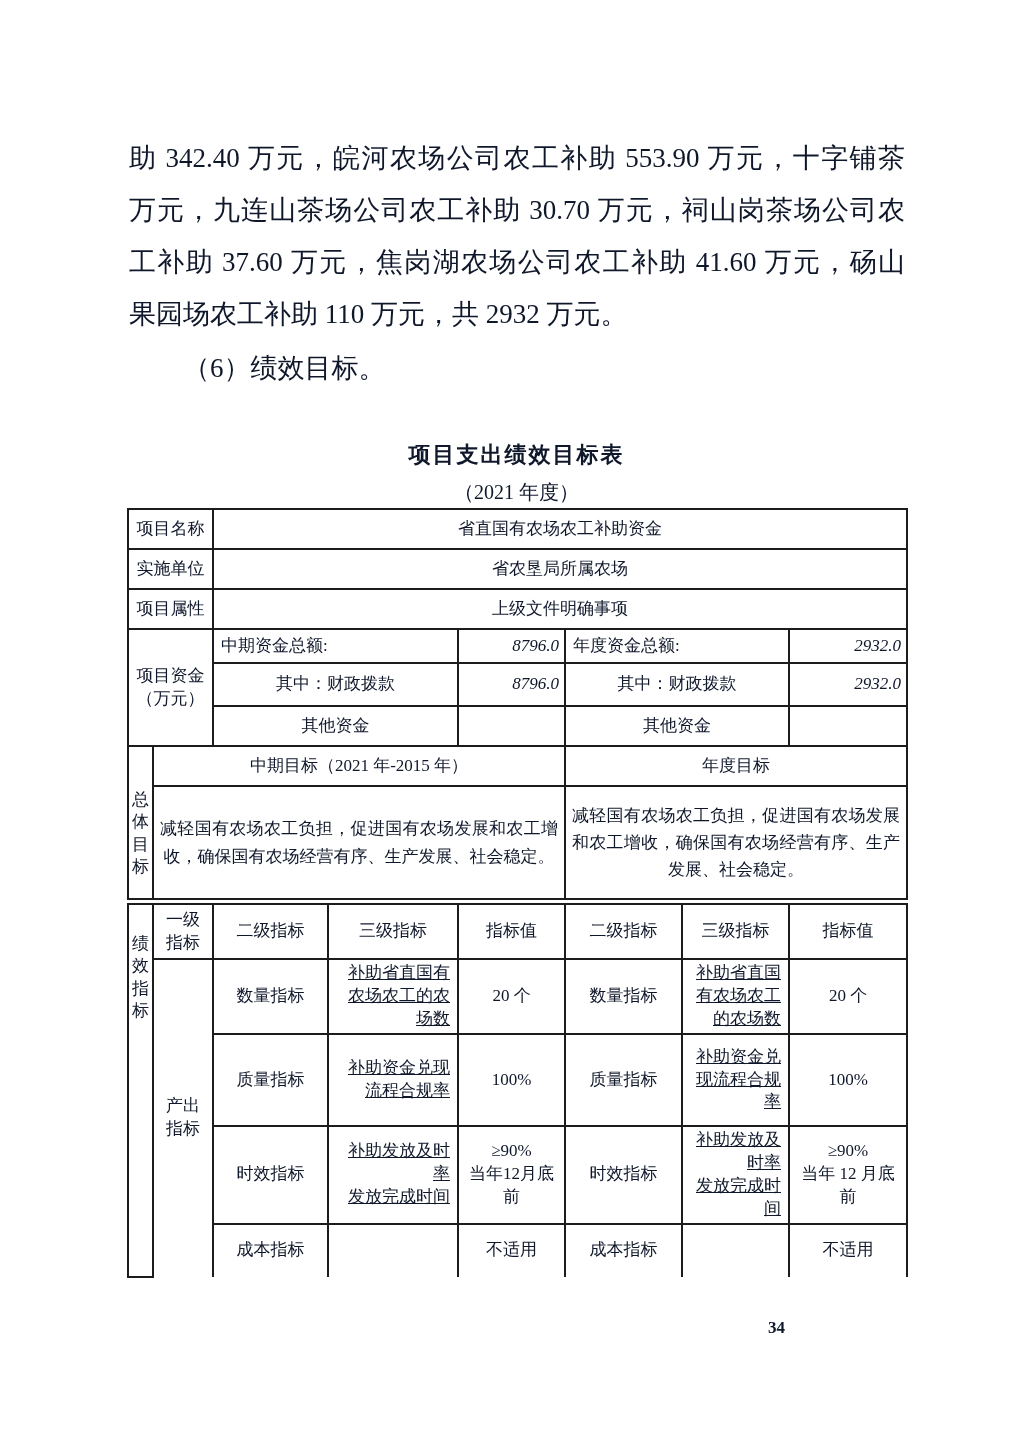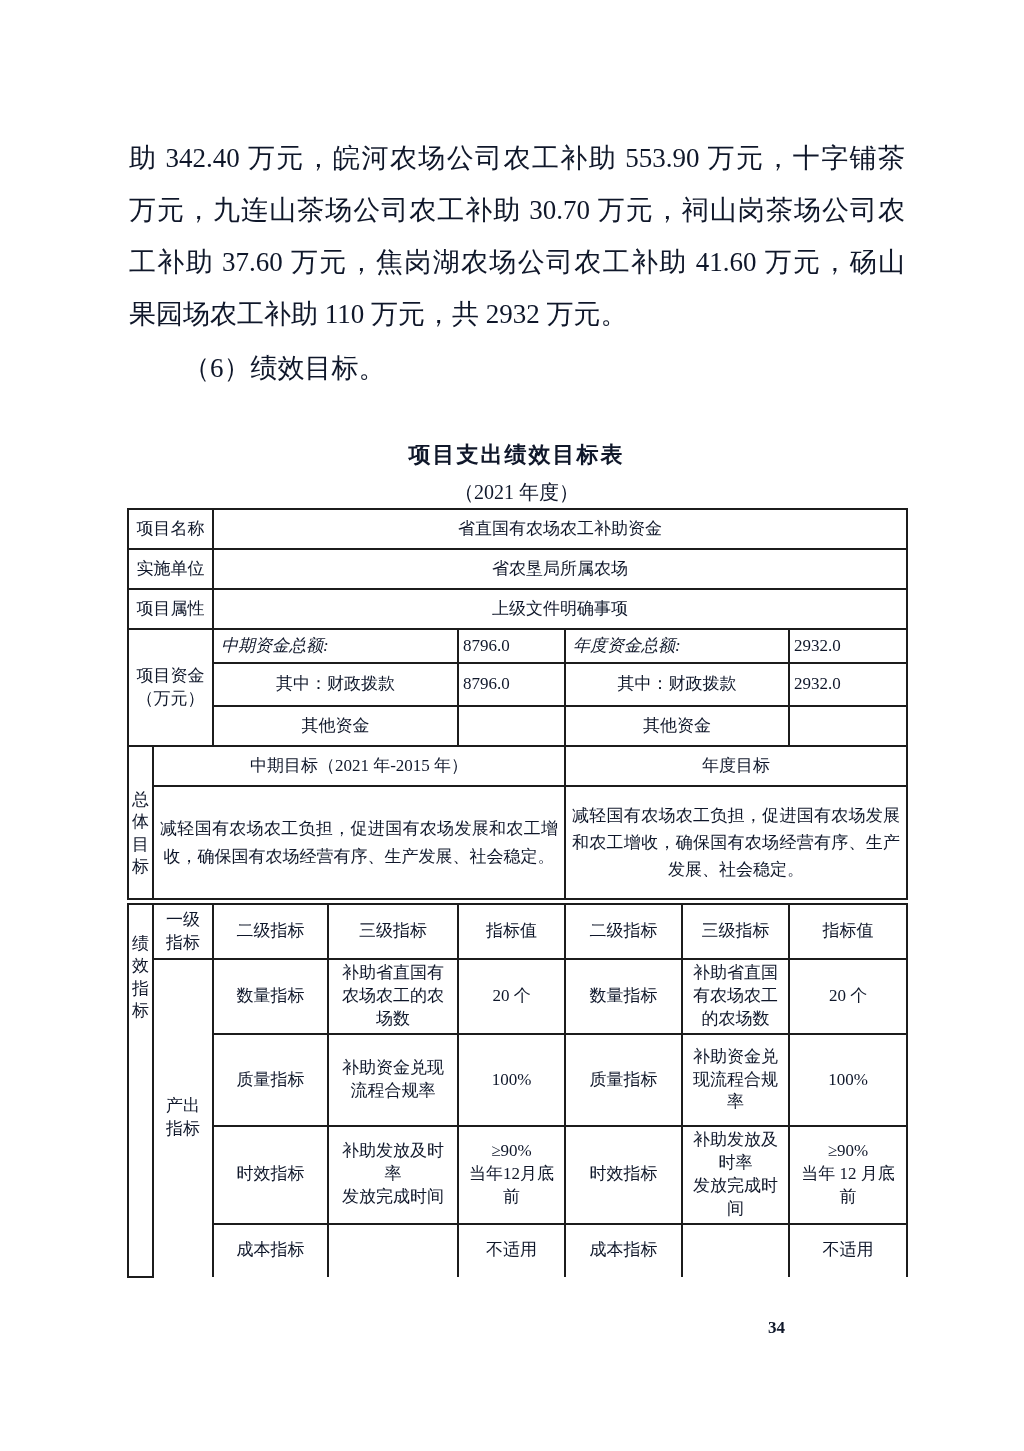--- a/index.html
+++ b/index.html
@@ -14,23 +14,23 @@
   .tbl-title{position:absolute;left:127px;top:437px;width:779px;text-align:center;
              font-size:22px;font-weight:bold;letter-spacing:2px;line-height:36px;}
   .tbl-sub{position:absolute;left:127px;top:478px;width:779px;text-align:center;
            font-size:20px;line-height:28px;}
   
   table{border-collapse:collapse;table-layout:fixed;position:absolute;left:127px;width:779px;}
   .t-upper{top:508px;}
   .t-lower{top:903px;}
   td{border:2px solid #1c1c1c;font-size:17px;line-height:1.35;text-align:center;
      vertical-align:middle;padding:2px 4px;white-space:pre-line;overflow:hidden;}
-  td.al{text-align:left;padding-left:7px;font-style:italic;}
-  td.ar{text-align:left;padding-right:5px;}
-  td.l3c{text-align:center;padding:2px 7px;}
+  td.al{text-align:left;padding-left:7px;}
+  td.ar{text-align:right;padding-right:5px;font-style:italic;}
+  td.l3c{text-align:right;padding:2px 7px;text-decoration:underline;}
   td.goal{text-align:justify;text-align-last:center;padding:4px 6px;line-height:1.6;}
   td.vert{padding:0;}
   td.topv{vertical-align:top;padding-top:5px;}
   .vtext{display:inline-block;width:19px;word-break:break-all;line-height:1.32;text-align:center;}
   .t-lower tr:last-child td{border-bottom:none;}
   td.keepb{border-bottom:2px solid #1c1c1c;}
   td.nb{border-bottom:none;}
   
   .pagenum{position:absolute;left:768px;top:1318px;font-size:17px;font-weight:bold;}
 </style>

